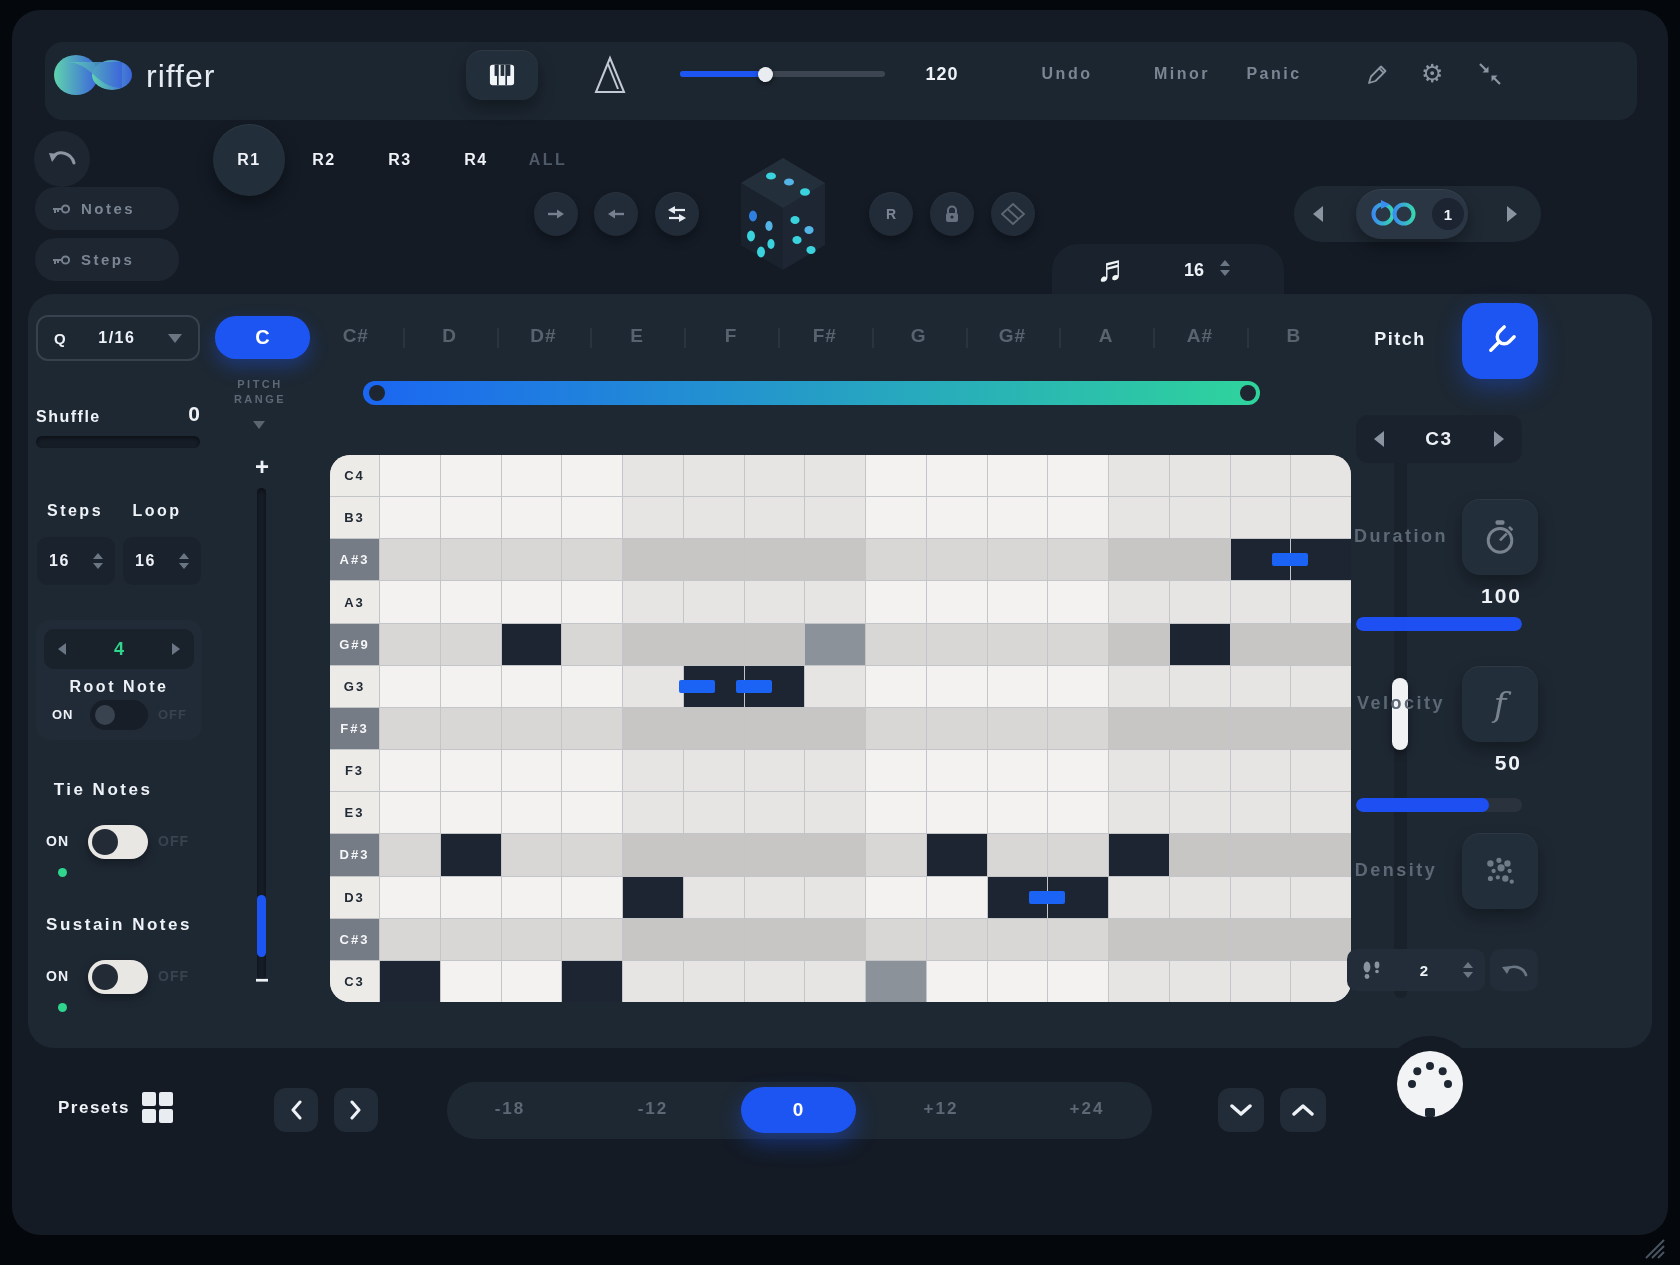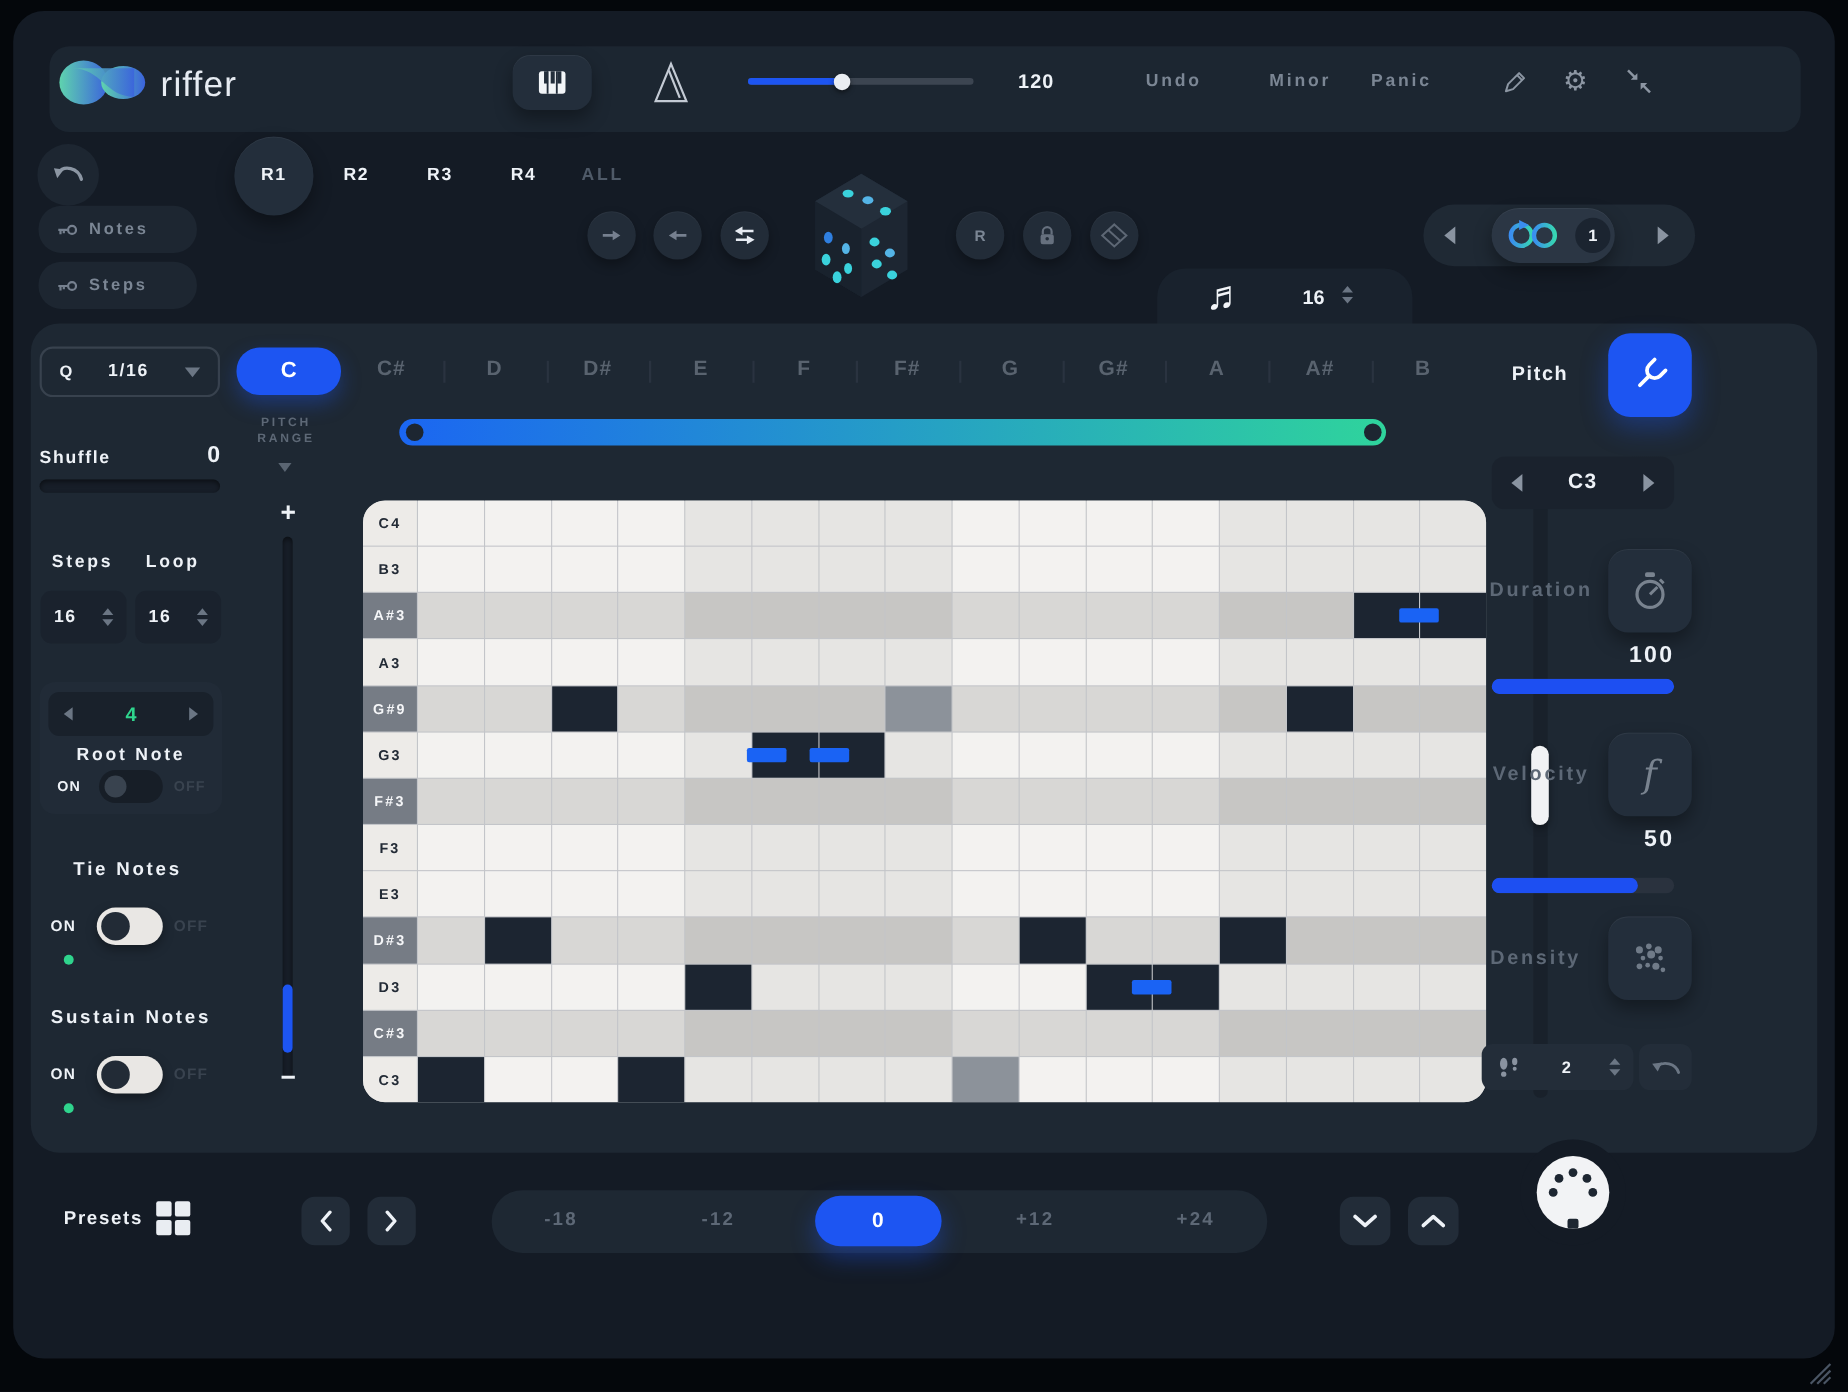--- a/index.html
+++ b/index.html
@@ -327,21 +327,21 @@
       <div class="tri-right" style="border-left-color:#6b7684;border-top-width:6px;border-bottom-width:6px;border-left-width:8px;"></div>
     </div>
     <div class="abs txt ls2" style="left:8px;top:58px;width:150px;text-align:center;font-size:16px;">Root Note</div>
     <div class="abs txt" style="left:16px;top:87px;font-size:13px;letter-spacing:1px;">ON</div>
     <div class="abs toggle" style="left:54px;top:80px;width:58px;height:30px;background:#171e27;">
       <div class="knob" style="left:5px;top:5px;width:20px;height:20px;background:#39434f;"></div>
     </div>
     <div class="abs" style="left:122px;top:87px;font-size:13px;font-weight:bold;color:#39434f;letter-spacing:1px;">OFF</div>
   </div>
 
-  <div class="abs txt ls2" style="left:33px;top:780px;width:166px;text-align:center;font-size:17px;">Tie Notes</div>
+  <div class="abs txt ls2" style="left:20px;top:780px;width:166px;text-align:center;font-size:17px;">Tie Notes</div>
   <div class="abs txt" style="left:46px;top:833px;font-size:14px;letter-spacing:1px;">ON</div>
   <div class="abs toggle" style="left:88px;top:825px;width:60px;height:34px;background:#e9e7e4;box-shadow:0 4px 10px rgba(0,0,0,.35);">
     <div class="knob" style="left:4px;top:4px;width:26px;height:26px;background:#222b36;"></div>
   </div>
   <div class="abs" style="left:158px;top:833px;font-size:14px;font-weight:bold;color:#39434f;letter-spacing:1px;">OFF</div>
   <div class="abs" style="left:58px;top:868px;width:9px;height:9px;border-radius:50%;background:#2fd48d;"></div>
 
   <div class="abs txt ls2" style="left:26px;top:915px;width:186px;text-align:center;font-size:17px;">Sustain Notes</div>
   <div class="abs txt" style="left:46px;top:968px;font-size:14px;letter-spacing:1px;">ON</div>
   <div class="abs toggle" style="left:88px;top:960px;width:60px;height:34px;background:#e9e7e4;box-shadow:0 4px 10px rgba(0,0,0,.35);">

